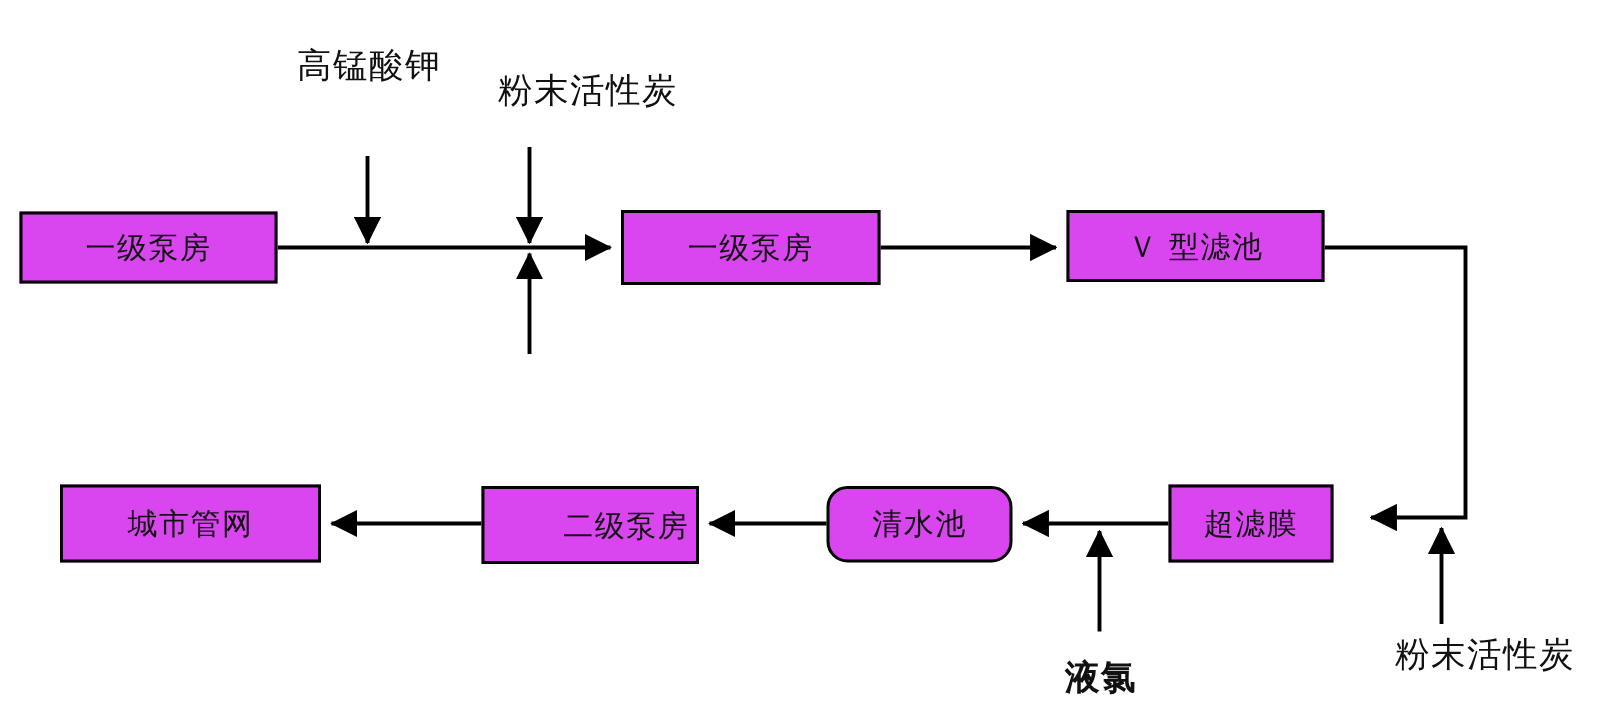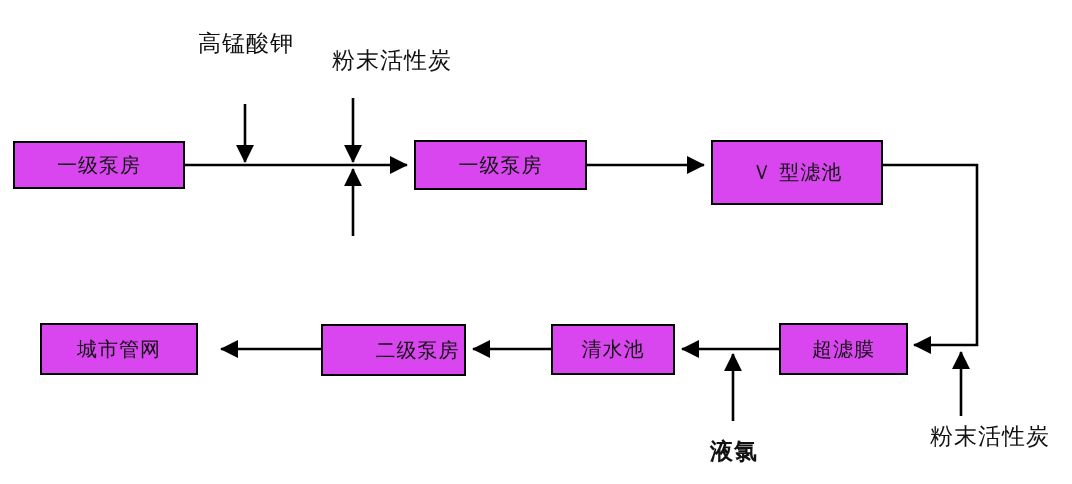--- a/index.html
+++ b/index.html
@@ -112,33 +112,33 @@
       <line x1="321" y1="349" x2="221" y2="349" stroke="#000000" stroke-width="2.6" marker-end="url(#arrow-end)"></line>
     </g>
   </svg>
 
   <div class="node-box" id="node-0" style="left: 13px; top: 141px; width: 172px; height: 48px;">
     <span>一级泵房</span>
   </div>
   <div class="node-box" id="node-1" style="left: 414px; top: 140px; width: 173px; height: 50px;">
     <span>一级泵房</span>
   </div>
-  <div class="node-box" id="node-2" style="left: 711px; top: 140px; width: 172px; height: 65px;">
+  <div class="node-box" id="node-2" style="left: 711px; top: 140px; width: 172px; height: 48px;">
     <span>Ｖ 型滤池</span>
   </div>
-  <div class="node-box" id="node-3" style="left: 779px; top: 323px; width: 129px; height: 52px;">
+  <div class="node-box" id="node-3" style="left: 779px; top: 323px; width: 110px; height: 52px;">
     <span>超滤膜</span>
   </div>
-  <div class="node-box" id="node-4" style="left: 551px; top: 324px; width: 124px; height: 51px;">
+  <div class="node-box" id="node-4" style="left: 551px; top: 324px; width: 124px; height: 51px; border-radius: 14px;">
     <span>清水池</span>
   </div>
   <div class="node-box" id="node-5" style="left: 321px; top: 324px; width: 145px; height: 52px; padding-left: 48px;">
     <span>二级泵房</span>
   </div>
-  <div class="node-box" id="node-6" style="left: 40px; top: 323px; width: 158px; height: 52px;">
+  <div class="node-box" id="node-6" style="left: 40px; top: 323px; width: 174px; height: 52px;">
     <span>城市管网</span>
   </div>
 
   <div class="annotation two-line" id="ann-0" style="left: 163px; top: 28px; width: 166px;">
     <span class="ann-line">高锰酸钾</span>
   </div>
   <div class="annotation" id="ann-1" style="left: 322px; top: 46px; width: 140px;">
     <span class="ann-line">粉末活性炭</span>
   </div>
   <div class="annotation" id="ann-3" style="left: 700px; top: 437px; width: 68px; font-weight: bold;">

